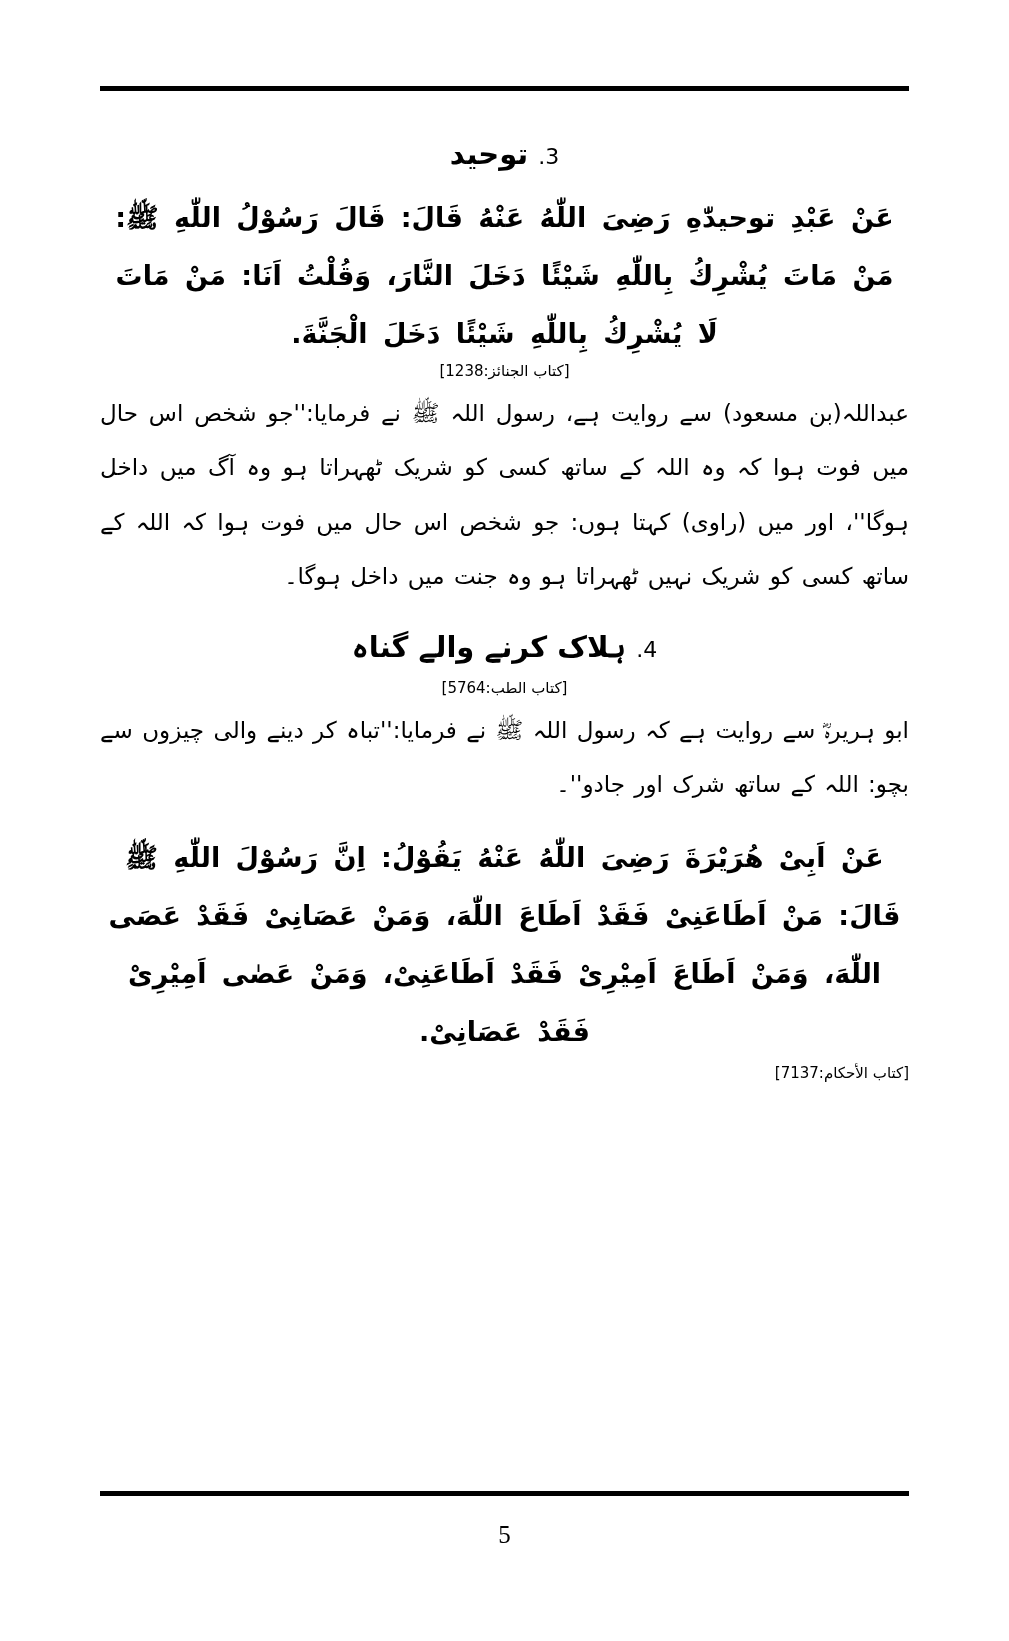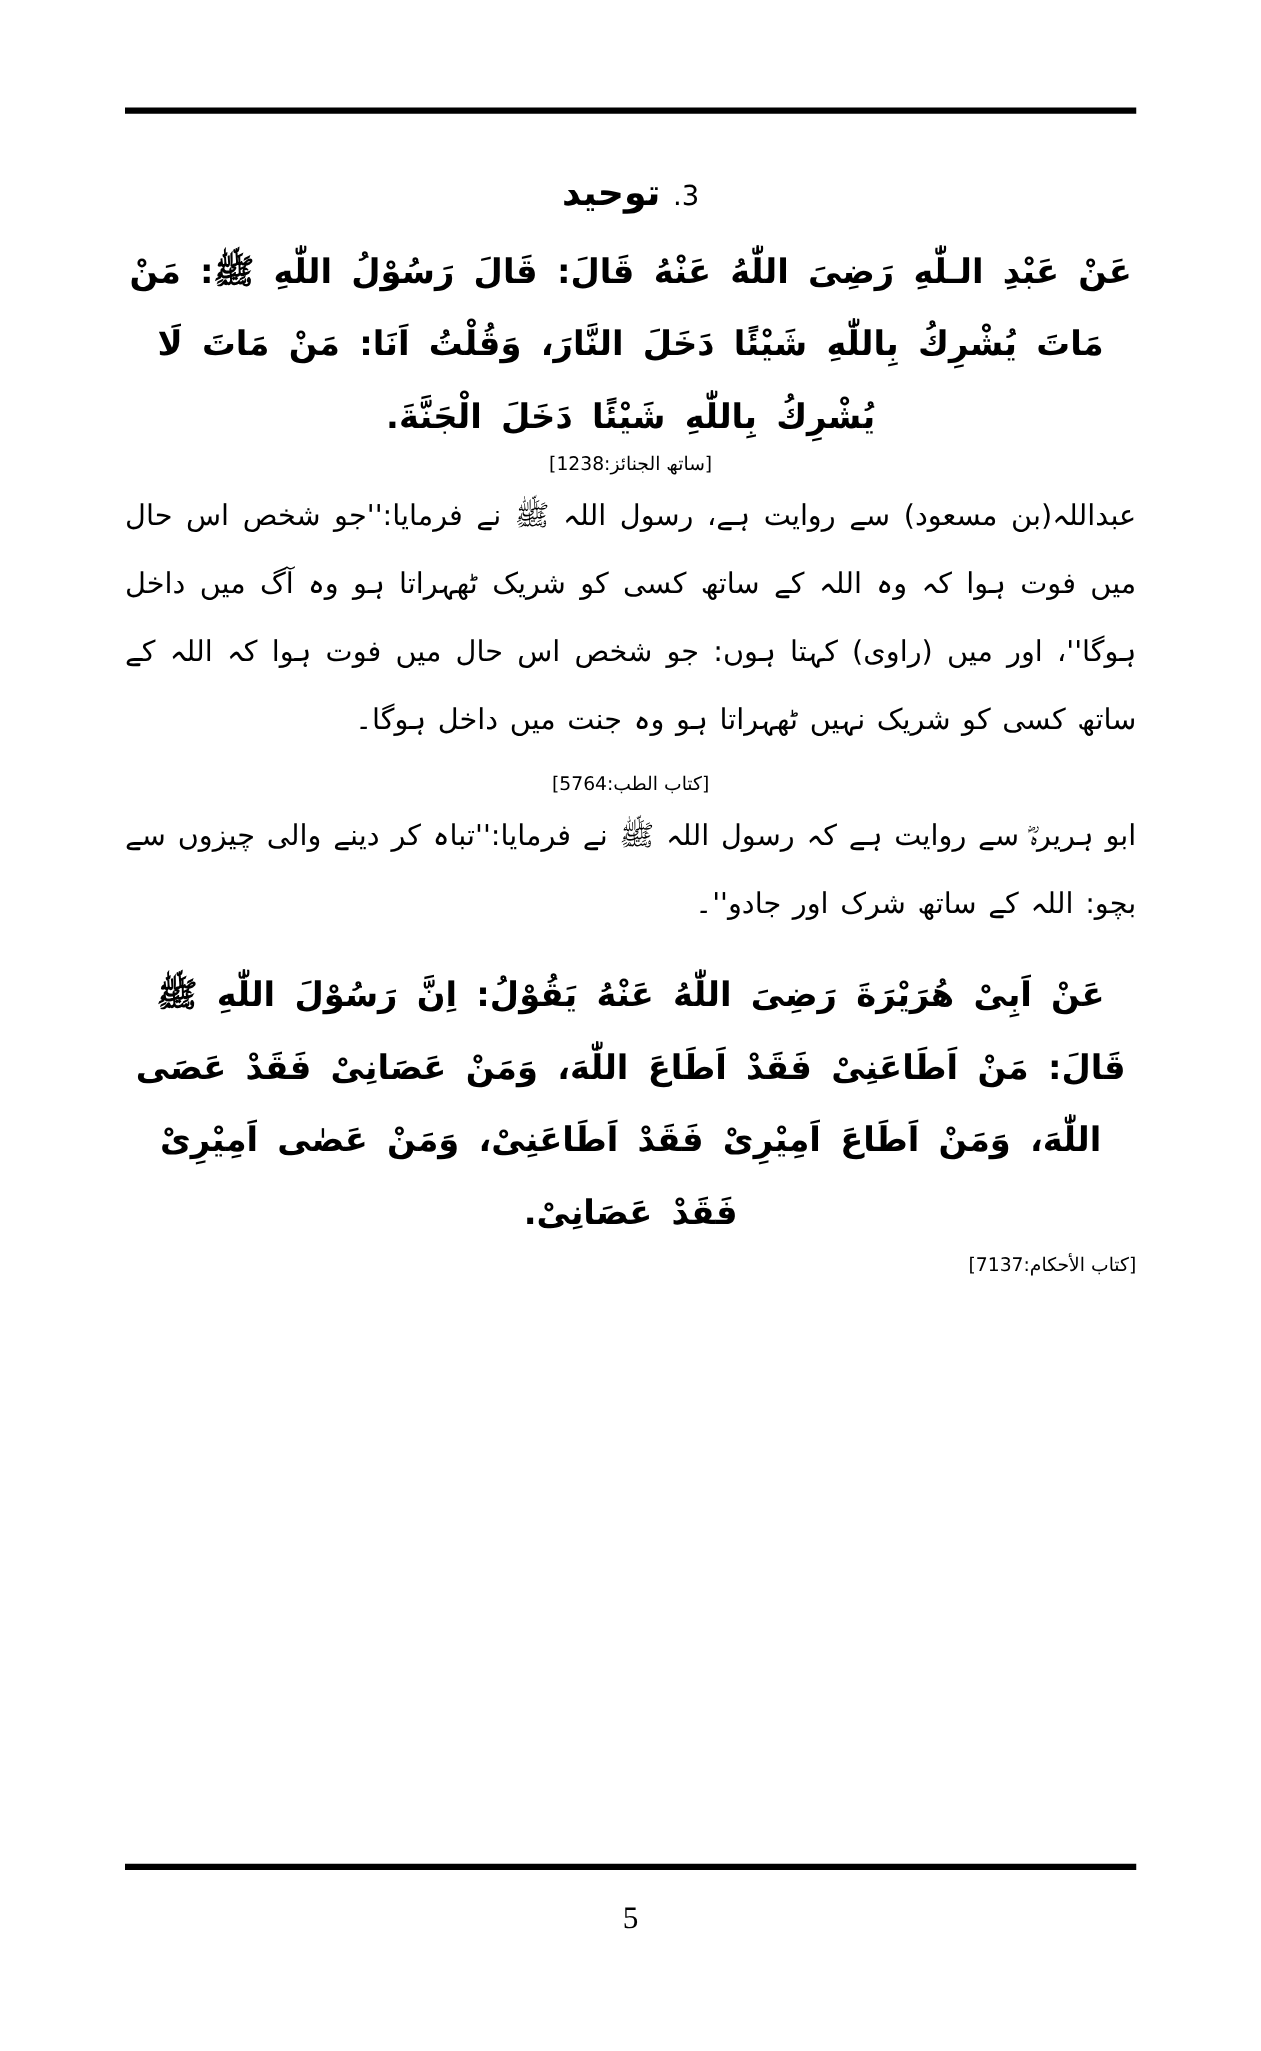--- a/index.html
+++ b/index.html
@@ -107,28 +107,32 @@
 
   <div class="rule-top"></div>
 
   <div class="content">
 
     <div class="section">
       <div class="heading">
         <span class="num">3.</span>
         <span>توحید</span>
       </div>
-      <div class="arabic">عَنْ عَبْدِ الـلّٰهِ رَضِىَ اللّٰهُ عَنْهُ قَالَ: قَالَ رَسُوْلُ اللّٰهِ ﷺ: مَنْ مَاتَ يُشْرِكُ بِاللّٰهِ شَيْئًا دَخَلَ النَّارَ، وَقُلْتُ اَنَا: مَنْ مَاتَ لَا يُشْرِكُ بِاللّٰهِ شَيْئًا دَخَلَ الْجَنَّةَ.</div>
+      <div class="arabic">عَنْ عَبْدِ توحیدّٰهِ رَضِىَ اللّٰهُ عَنْهُ قَالَ: قَالَ رَسُوْلُ اللّٰهِ ﷺ: مَنْ مَاتَ يُشْرِكُ بِاللّٰهِ شَيْئًا دَخَلَ النَّارَ، وَقُلْتُ اَنَا: مَنْ مَاتَ لَا يُشْرِكُ بِاللّٰهِ شَيْئًا دَخَلَ الْجَنَّةَ.</div>
       <div class="ref-line">
-        <span class="ref">[ساتھ الجنائز:1238]</span>
+        <span class="ref">[كتاب الجنائز:1238]</span>
       </div>
       <div class="urdu">عبداللہ(بن مسعود) سے روایت ہے، رسول اللہ ﷺ نے فرمایا:''جو شخص اس حال میں فوت ہوا کہ وہ اللہ کے ساتھ کسی کو شریک ٹھہراتا ہو وہ آگ میں داخل ہوگا''، اور میں (راوی) کہتا ہوں: جو شخص اس حال میں فوت ہوا کہ اللہ کے ساتھ کسی کو شریک نہیں ٹھہراتا ہو وہ جنت میں داخل ہوگا۔</div>
     </div>
 
     <div class="section">
+      <div class="heading">
+        <span class="num">4.</span>
+        <span>ہلاک کرنے والے گناہ</span>
+      </div>
       <div class="ref-line">
         <span class="ref">[كتاب الطب:5764]</span>
       </div>
       <div class="urdu">ابو ہریرہؓ سے روایت ہے کہ رسول اللہ ﷺ نے فرمایا:''تباہ کر دینے والی چیزوں سے بچو: اللہ کے ساتھ شرک اور جادو''۔</div>
     </div>
 
     <div class="section">
       <div class="arabic">عَنْ اَبِىْ هُرَيْرَةَ رَضِىَ اللّٰهُ عَنْهُ يَقُوْلُ: اِنَّ رَسُوْلَ اللّٰهِ ﷺ قَالَ: مَنْ اَطَاعَنِىْ فَقَدْ اَطَاعَ اللّٰهَ، وَمَنْ عَصَانِىْ فَقَدْ عَصَى اللّٰهَ، وَمَنْ اَطَاعَ اَمِيْرِىْ فَقَدْ اَطَاعَنِىْ، وَمَنْ عَصٰى اَمِيْرِىْ فَقَدْ عَصَانِىْ.</div>
       <div class="ref-left">
         <span class="ref">[كتاب الأحكام:7137]</span>

